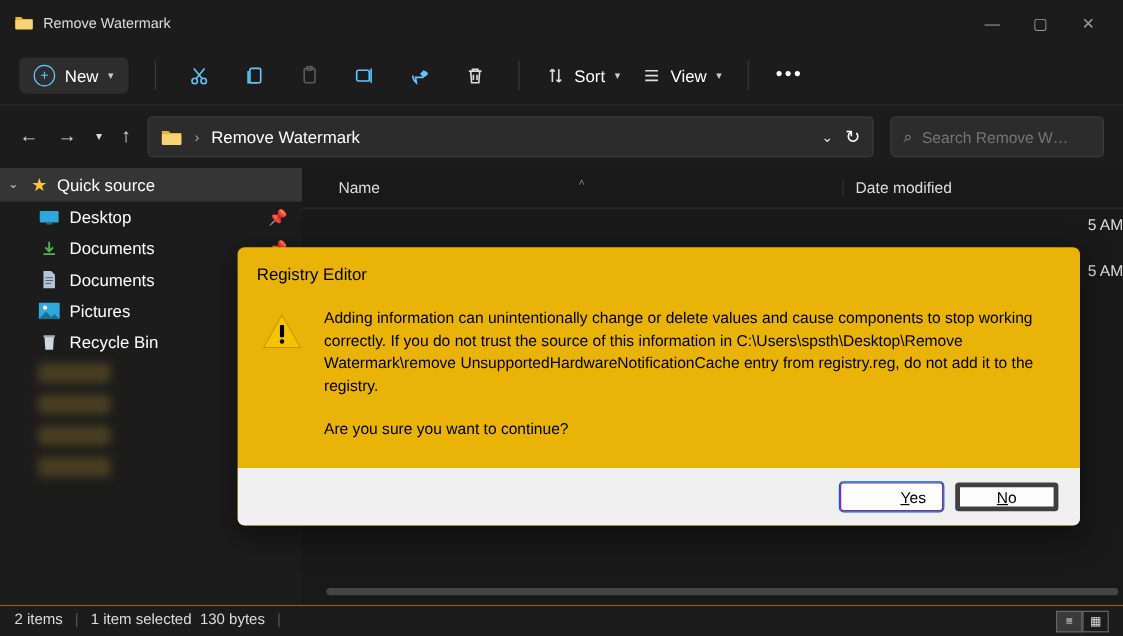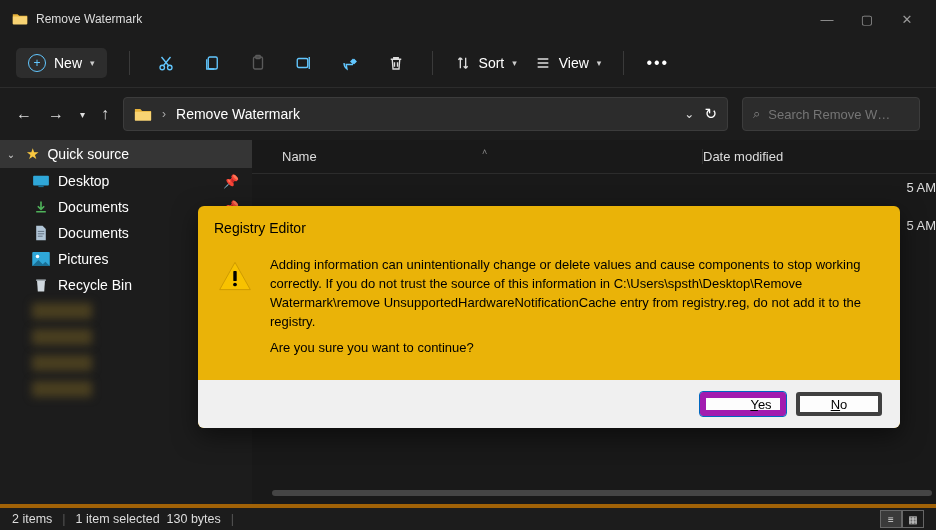--- a/index.html
+++ b/index.html
@@ -52,40 +52,40 @@
 .side-item .pin { position: absolute; right: 12px; color: #888; font-size: 13px; }
 .blur-item { display:flex; align-items:center; gap:8px; padding:5px 10px 5px 32px; }
 .blur-box { width: 60px; height: 16px; background: #4a3f20; border-radius: 2px; filter: blur(4px); }
 .blur-pin { margin-left:auto; color:#888; font-size:13px; }
 .side-icon { width: 18px; height: 15px; display: inline-flex; align-items: center; justify-content: center; }
 
 .content { flex: 1; background: #191919; position: relative; }
 .col-headers { display: flex; align-items: center; height: 34px; border-bottom: 1px solid #2c2c2c; font-size: 13px; color: #ddd; }
 .col-name { padding-left: 30px; width: 450px; position: relative; }
 .col-name .sort-ind { position: absolute; left: 230px; top: -2px; font-size: 9px; color: #888; }
-.col-date { padding-left: 0; border-left: 1px solid #333; }
+.col-date { padding-left: 10px; border-left: 1px solid #333; }
 .scroll-track { position: absolute; left: 20px; right: 4px; bottom: 8px; height: 6px; background: #454545; border-radius: 3px; }
 
 
-.statusbar { height: 26px; display: flex; align-items: center; padding: 4px 12px; font-size: 12.5px; color: #ddd; border-top: 4px solid #a16207; }
+.statusbar { height: 26px; display: flex; align-items: flex-start; padding: 4px 12px; font-size: 12.5px; color: #ddd; border-top: 1px solid #a16207; }
 .statusbar .sep { margin: 0 10px; color: #555; }
 .statusbar .view-toggles { margin-left: auto; display: flex; gap: 0; }
 .vt { width: 22px; height: 18px; border: 1px solid #666; display: flex; align-items: center; justify-content: center; font-size: 10px; cursor: pointer; }
 .vt.active { background: #3a3a3a; }
 
 
 .dialog { position: absolute; left: 198px; top: 206px; width: 702px; background: #eab308; color: #000; border-radius: 6px; box-shadow: 0 8px 24px rgba(0,0,0,0.5); overflow: hidden; }
 .dialog .d-title { padding: 14px 16px 10px; font-size: 14px; }
 .dialog .d-body { display: flex; padding: 10px 20px 22px 20px; gap: 18px; }
 .warn-icon { flex-shrink: 0; margin-top: 4px; }
 .d-text { font-size: 13px; line-height: 1.45; }
-.d-text .p2 { margin-top: 8px; }
+.d-text .p2 { margin-top: 18px; }
 .d-buttons { height: 48px; background: #f0f0f0; display: flex; align-items: center; justify-content: flex-end; gap: 10px; padding: 0 18px; position: relative; }
 .d-btn { width: 86px; height: 24px; background: #fdfdfd; border: 4px solid #404040; border-radius: 3px; font-size: 13px; cursor: pointer; display: flex; align-items: center; justify-content: center; }
-.d-btn.focus { border: 6px solid #a21caf; outline: 1px solid #0067c0; padding-left: 36px; }
+.d-btn.focus { border: 1px solid #a21caf; outline: 1px solid #0067c0; padding-left: 36px; }
 .d-btn u { text-decoration: underline; }
 
 
 .yellowfolder .back { fill: #e8b33a; }
 .yellowfolder .front { fill: #f8d373; }
 
 
 .file-peek { position: absolute; right: 0; font-size: 13px; color: #ddd; }
 </style>
 </head>

